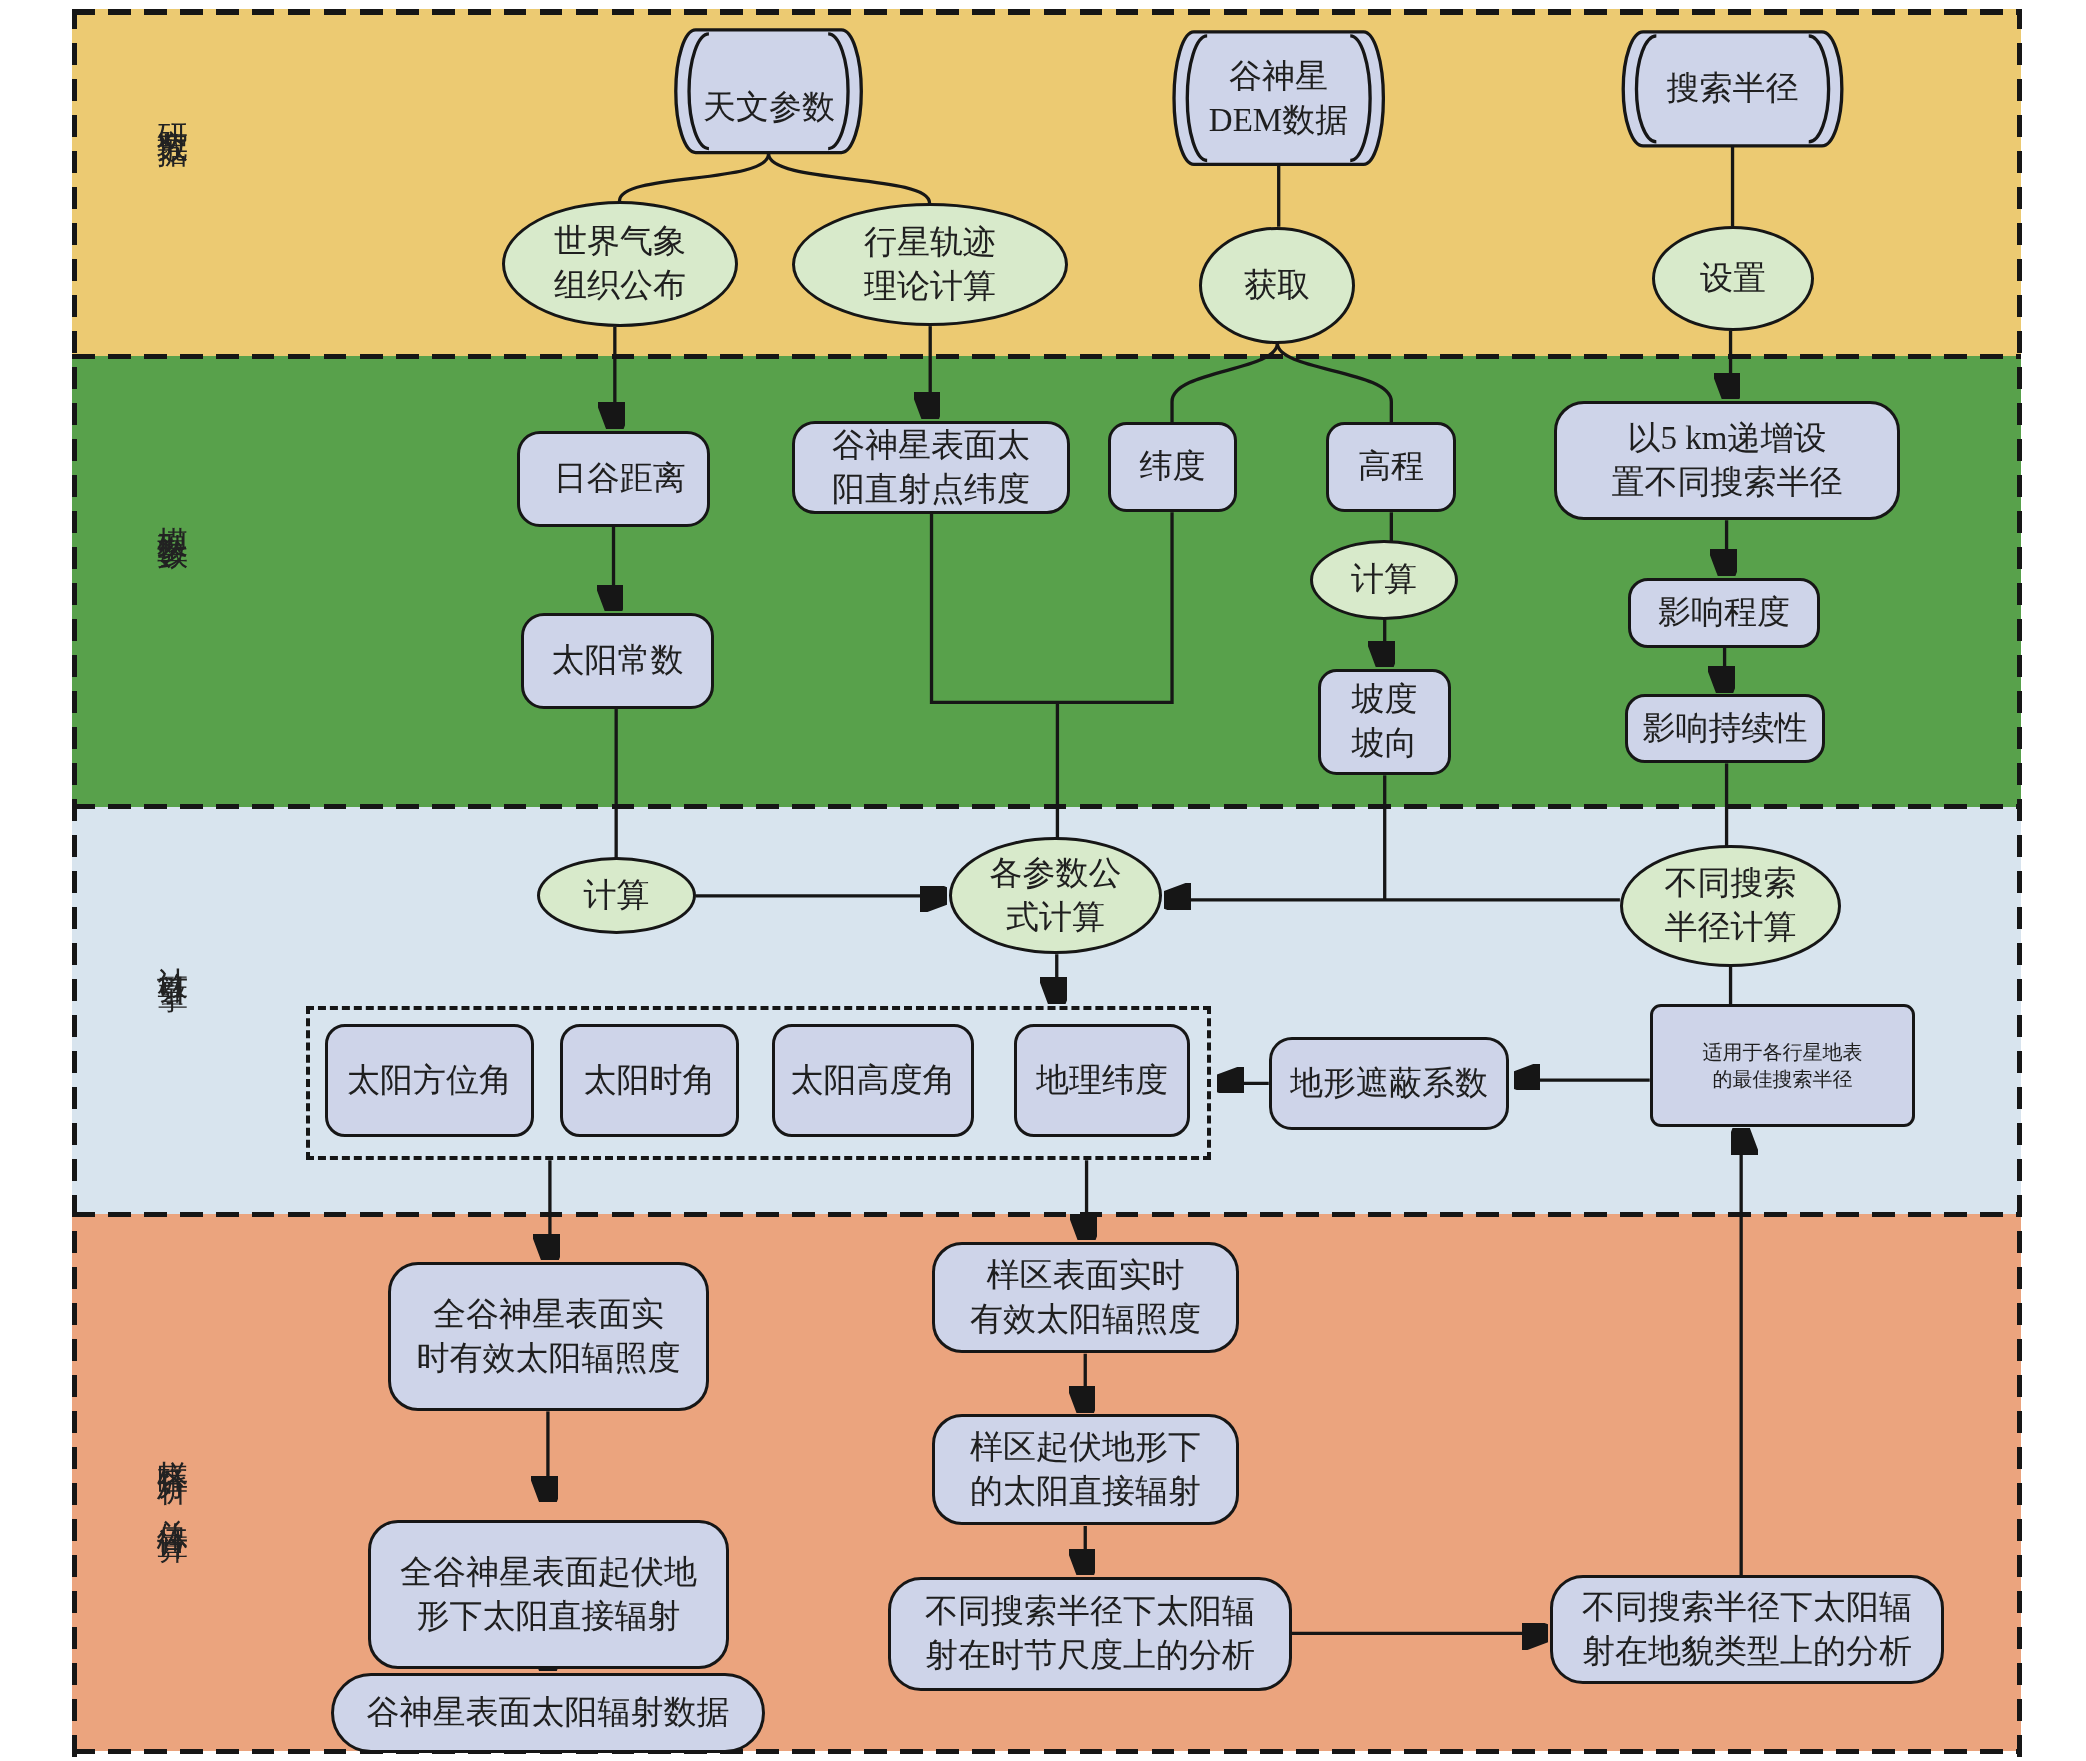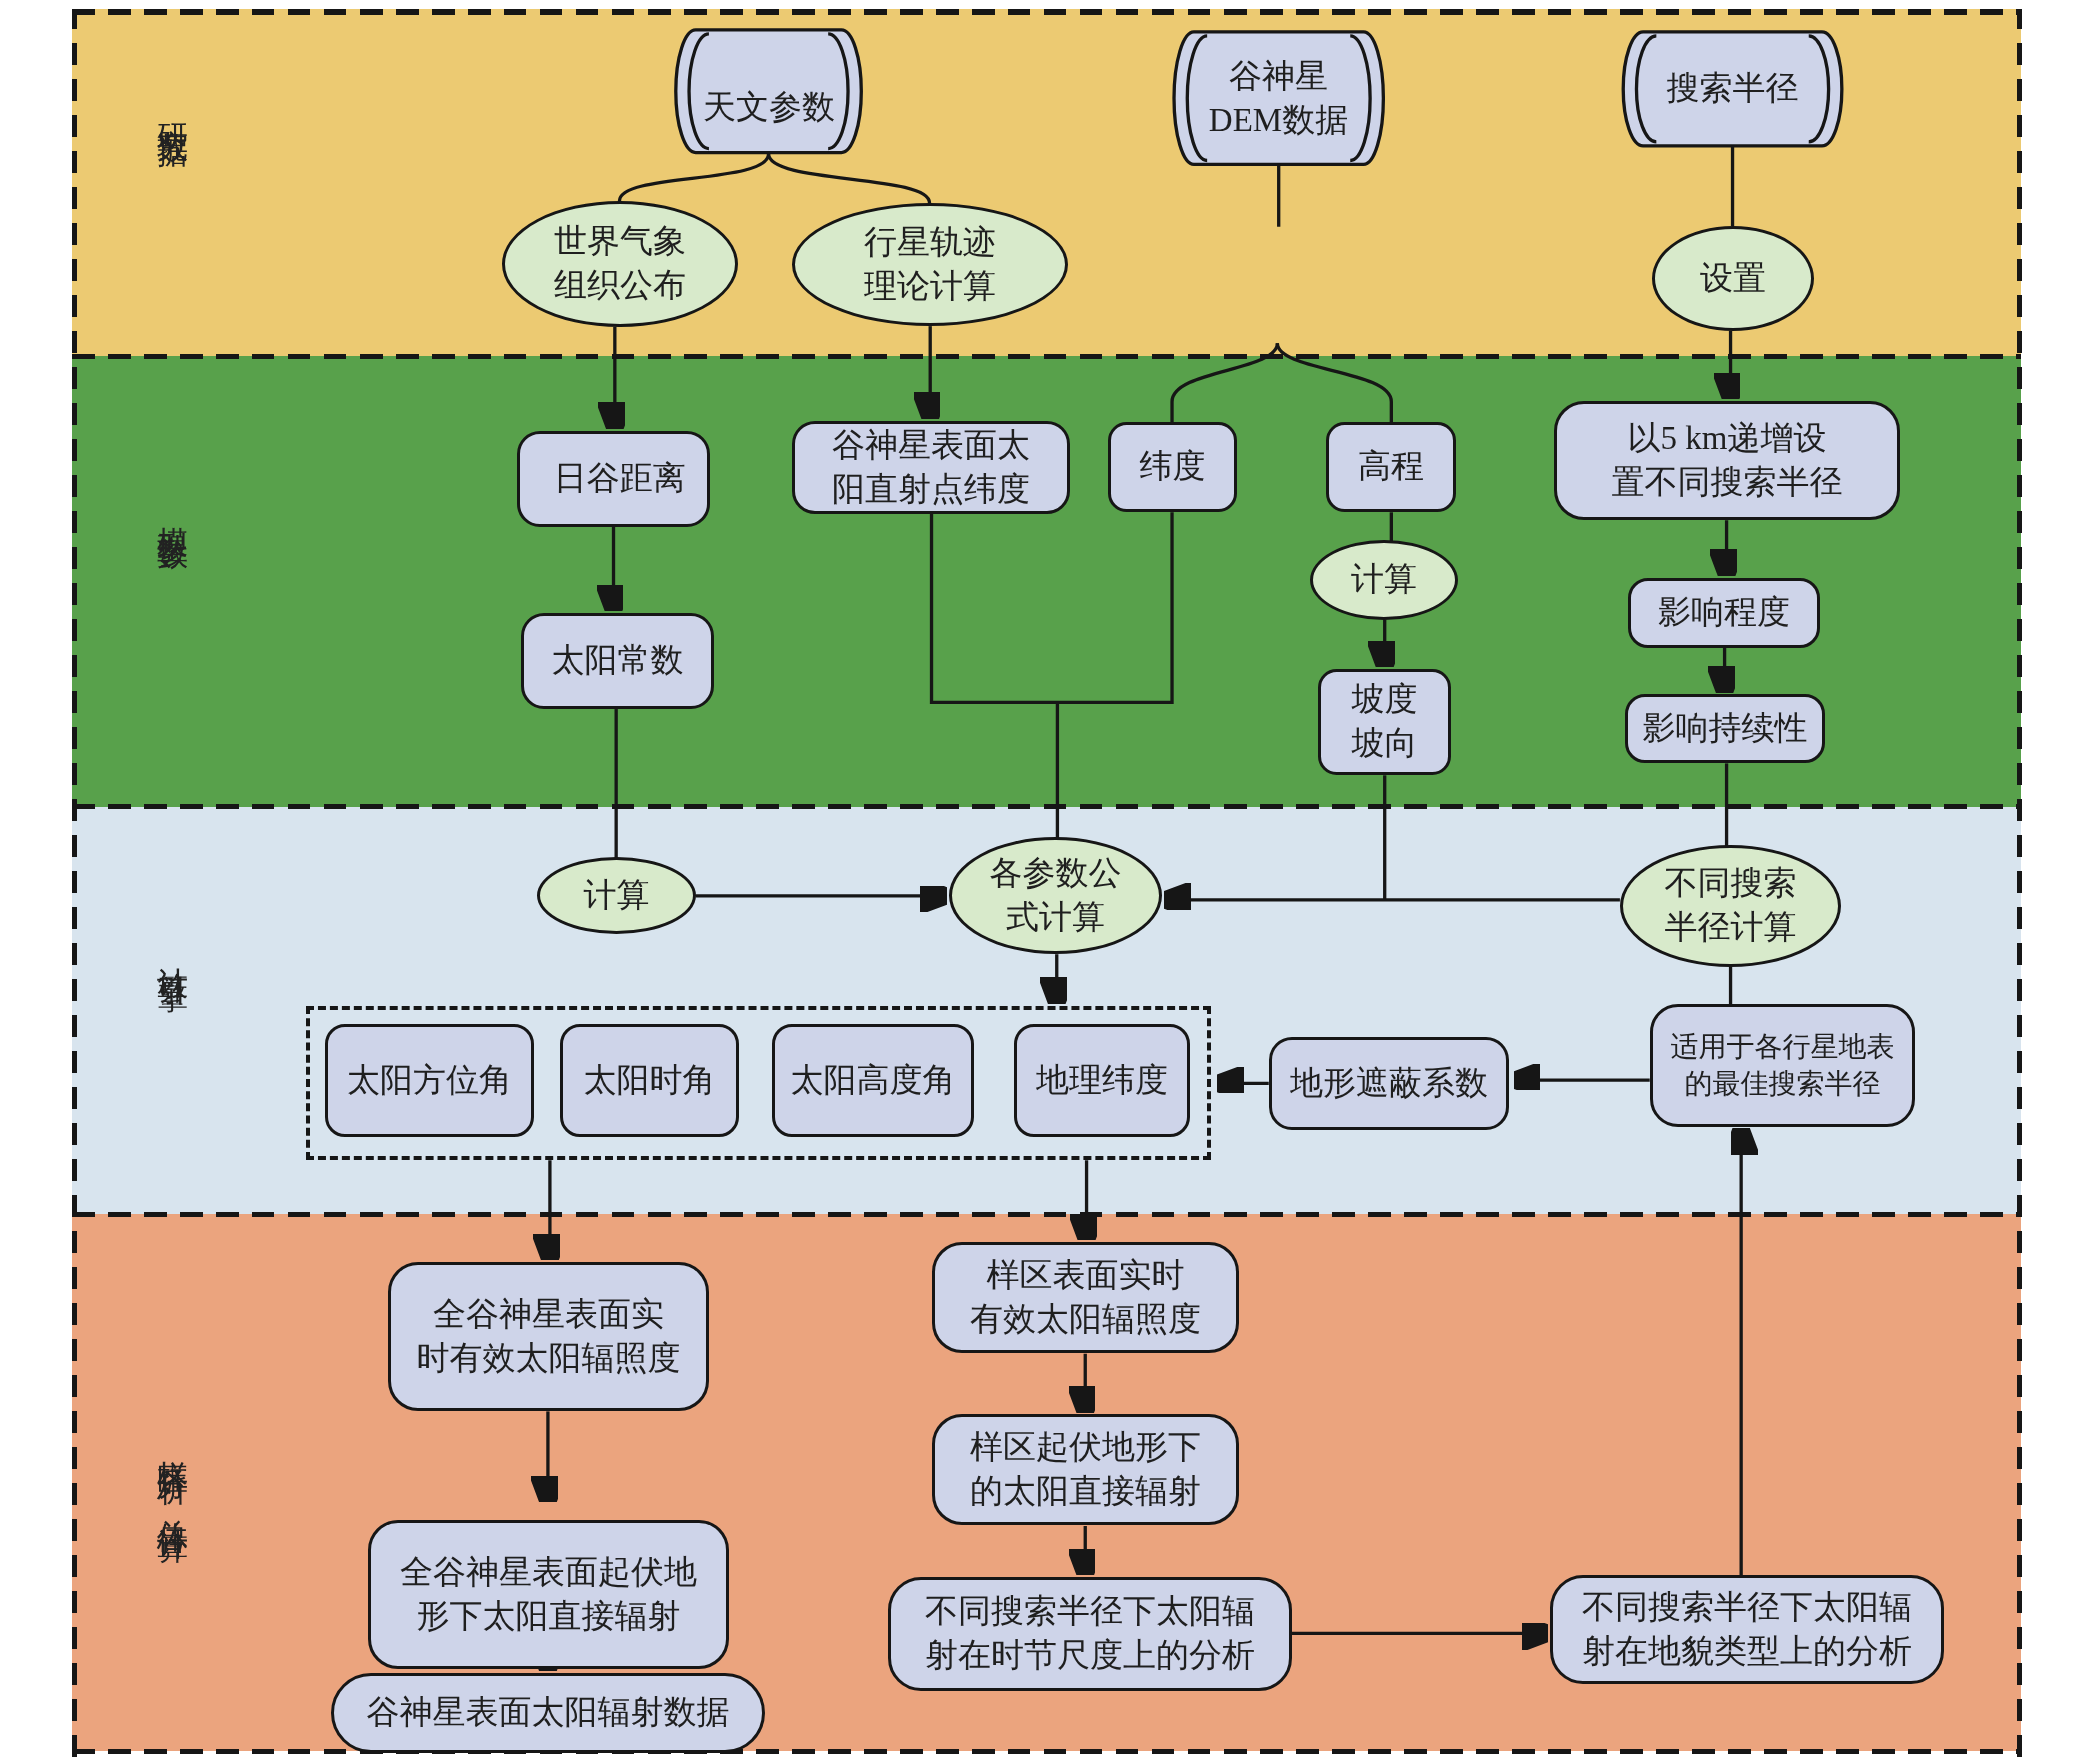--- a/index.html
+++ b/index.html
@@ -103,20 +103,21 @@
   </svg>
 
   <div class="node plain" style="left:676px;top:46px;width:186px;height:123px;">天文参数</div>
   <div class="node plain" style="left:1174px;top:32px;width:209px;height:133px;">谷神星
 DEM数据</div>
   <div class="node plain" style="left:1623px;top:32px;width:219px;height:114px;text-align:right;">搜索半径</div>
   <div class="node process" style="left:502px;top:201px;width:236px;height:126px;">世界气象
 组织公布</div>
   <div class="node process" style="left:792px;top:203px;width:276px;height:123px;">行星轨迹
 理论计算</div>
+  <div class="node process" style="left:1199px;top:227px;width:156px;height:117px;">获取</div>
   <div class="node process" style="left:1652px;top:226px;width:162px;height:105px;">设置</div>
 
   <div class="node" style="left:517px;top:431px;width:193px;height:96px;border-radius:23px;padding-left:18px;">日谷距离</div>
   <div class="node" style="left:521px;top:613px;width:193px;height:96px;border-radius:23px;">太阳常数</div>
   <div class="node" style="left:792px;top:421px;width:278px;height:93px;border-radius:23px;">谷神星表面太
 阳直射点纬度</div>
   <div class="node" style="left:1108px;top:422px;width:129px;height:90px;border-radius:18.6px;">纬度</div>
   <div class="node" style="left:1326px;top:422px;width:130px;height:90px;border-radius:18.6px;">高程</div>
   <div class="node process" style="left:1310px;top:540px;width:148px;height:80px;">计算</div>
   <div class="node" style="left:1318px;top:669px;width:133px;height:106px;border-radius:18.6px;">坡度
@@ -128,21 +129,21 @@
 
   <div class="node process" style="left:537px;top:857px;width:159px;height:77px;">计算</div>
   <div class="node process" style="left:949px;top:837px;width:213px;height:117px;">各参数公
 式计算</div>
   <div class="dashed-group" style="left:306px;top:1006px;width:905px;height:154px;"></div>
   <div class="node" style="left:325px;top:1024px;width:209px;height:113px;border-radius:20px;">太阳方位角</div>
   <div class="node" style="left:560px;top:1024px;width:179px;height:113px;border-radius:20px;">太阳时角</div>
   <div class="node" style="left:772px;top:1024px;width:202px;height:113px;border-radius:20px;">太阳高度角</div>
   <div class="node" style="left:1014px;top:1024px;width:176px;height:113px;border-radius:20px;">地理纬度</div>
   <div class="node" style="left:1269px;top:1037px;width:240px;height:93px;border-radius:23px;">地形遮蔽系数</div>
-  <div class="node" style="left:1650px;top:1004px;width:265px;height:123px;border-radius:28px;font-size:28px;">适用于各行星地表
+  <div class="node" style="left:1650px;top:1004px;width:265px;height:123px;border-radius:11px;font-size:20px;">适用于各行星地表
 的最佳搜索半径</div>
   <div class="node process" style="left:1620px;top:845px;width:221px;height:122px;">不同搜索
 半径计算</div>
 
   <div class="node" style="left:388px;top:1262px;width:321px;height:149px;border-radius:30px;">全谷神星表面实
 时有效太阳辐照度</div>
   <div class="node" style="left:368px;top:1504px;width:361px;height:149px;border-radius:30px;margin-top:16px;">全谷神星表面起伏地
 形下太阳直接辐射</div>
   <div class="node" style="left:331px;top:1673px;width:434px;height:80px;border-radius:40px;">谷神星表面太阳辐射数据</div>
   <div class="node" style="left:932px;top:1242px;width:307px;height:111px;border-radius:30px;">样区表面实时

